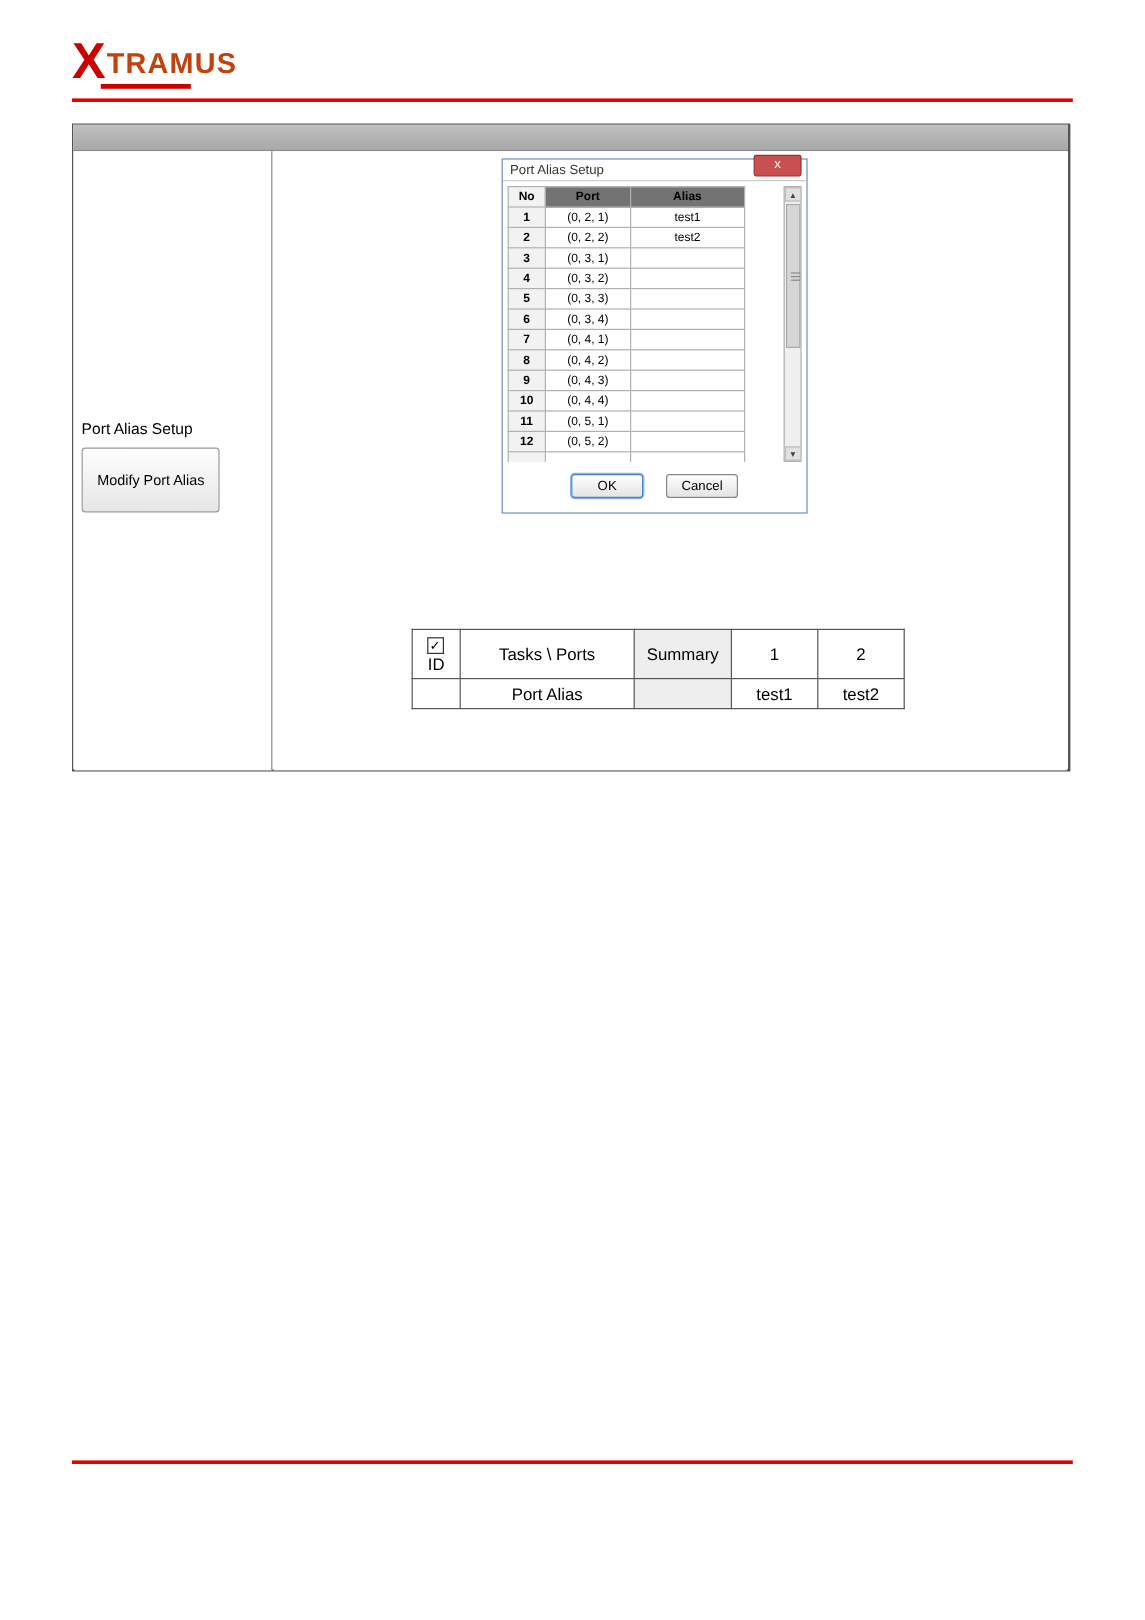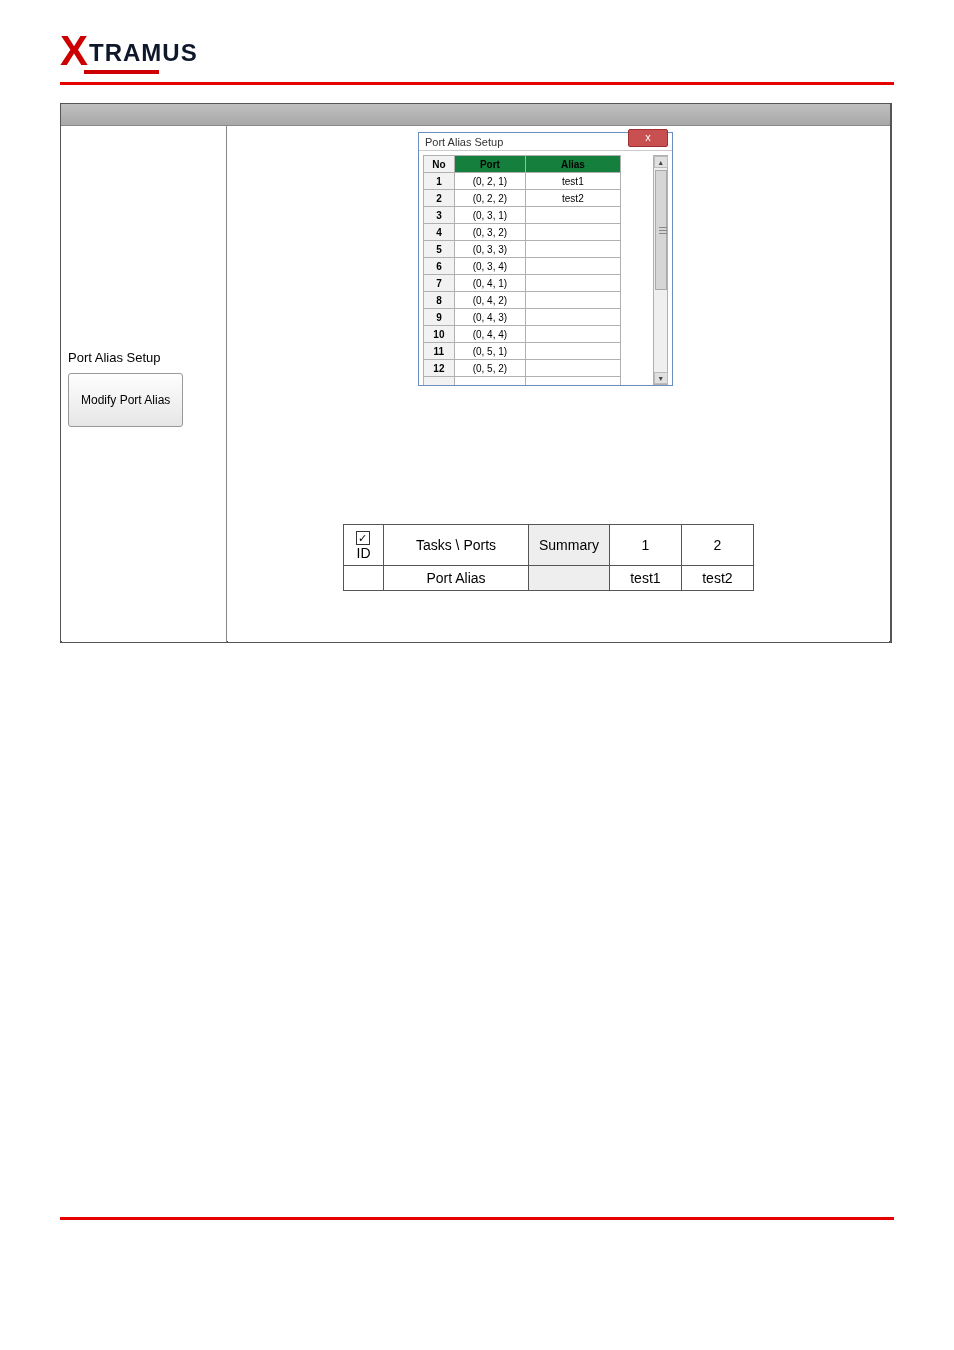--- a/index.html
+++ b/index.html
@@ -20,21 +20,21 @@
     letter-spacing: 1px;
   }
   .logo-x {
     color: #cc0000;
     font-size: 42px;
     font-weight: 900;
     position: relative;
     line-height: 1;
   }
   .logo-rest {
-    color: #0f172a;
+    color: #c2410c;
     font-size: 24px;
     font-weight: 900;
     position: relative;
     top: -4px;
   }
   .logo-bar {
     position: absolute;
     width: 75px;
     height: 4px;
     background: #cc0000;
@@ -137,21 +137,21 @@
     width: 210px;
   }
   .grid th, .grid td {
     border: 1px solid #b0b0b0;
     font-size: 10px;
     text-align: center;
     padding: 1px 4px;
     height: 17px;
   }
   .grid th {
-    background: #15803d;
+    background: #737373;
     font-weight: bold;
   }
   .grid .noc {
     background: #f2f2f2;
     font-weight: bold;
     width: 26px;
   }
   .grid .portc { width: 60px; }
   .grid .aliasc { width: 80px; }
   .partial td { border-bottom: none; height: 8px; font-size: 8px; overflow:hidden;}
@@ -358,20 +358,24 @@
           </table>
         <div class="scroll-col">
           <div class="scroll-up">▴</div>
           <div class="scroll-thumb">
             <div class="scroll-mark" style="top:56px"></div>
             <div class="scroll-mark" style="top:59px"></div>
             <div class="scroll-mark" style="top:62px"></div>
           </div>
           <div class="scroll-down">▾</div>
         </div>
+      </div>
+      <div class="dlg-buttons">
+        <button class="primary">OK</button>
+        <button>Cancel</button>
       </div>
     </div>
 
     <table class="result-table">
       <tbody>
           <tr>
         <td class="idcol">
           <span class="check-id">✓</span><span>ID</span>
         </td>
         <td class="tp">Tasks  \  Ports</td>

